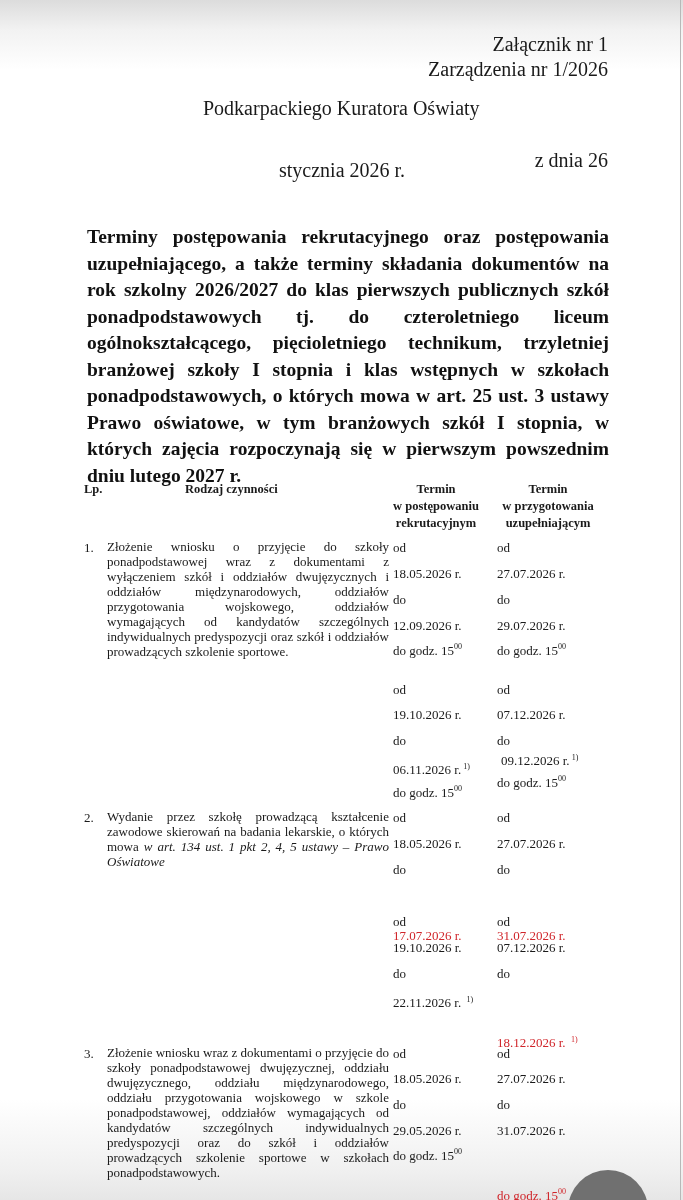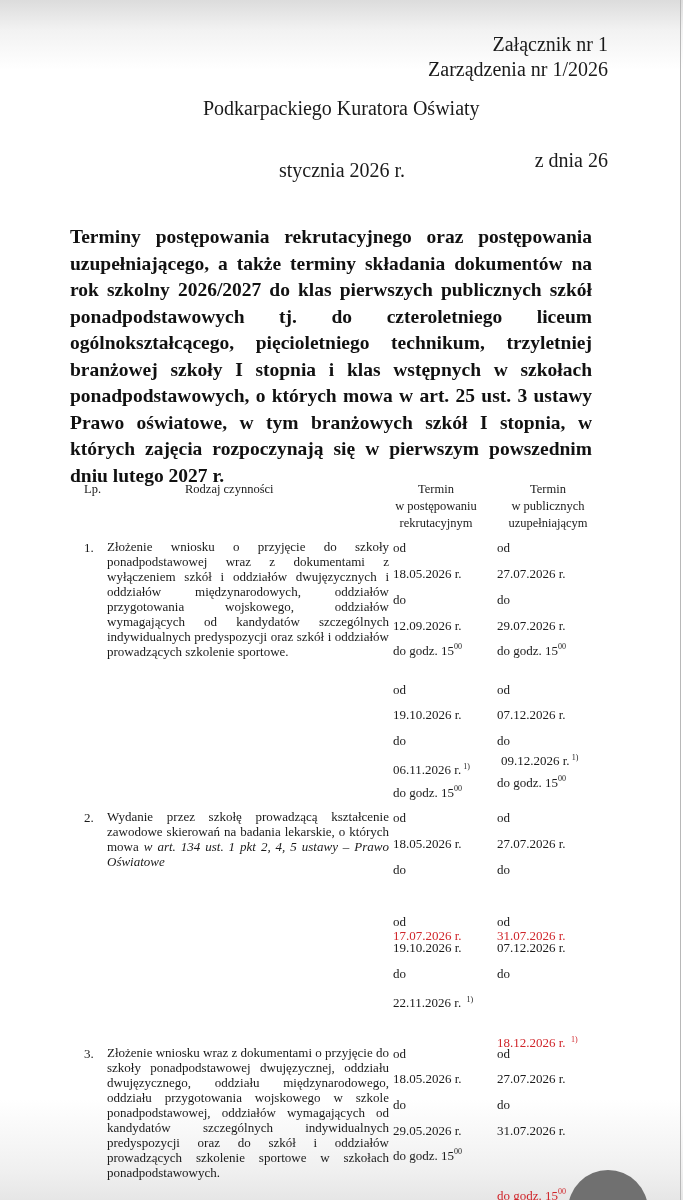--- a/index.html
+++ b/index.html
@@ -6,25 +6,25 @@
     body {
       width: 683px; height: 1200px; overflow: hidden; position: relative;
       background: linear-gradient(to bottom, #dcdcdc 0px, #f2f2f2 30px, #ffffff 70px, #ffffff 1100px, #f0f0f0 1170px, #e6e6e6 1200px);
       font-family: "Liberation Serif", "DejaVu Serif", serif;
       color: #1a1a1a;
     }
     .edge-line { position: absolute; right: 2px; top: 0; width: 1px; height: 1200px; background: #b8b8b8; }
     .hdr { position: absolute; font-size: 20px; line-height: 24px; white-space: nowrap; }
     .hdr-right { right: 75px; text-align: right; margin-top: 15px; }
     .title {
-      position: absolute; left: 70px; top: 224px; width: 522px;
+      position: absolute; left: 87px; top: 224px; width: 522px;
       font-weight: bold; font-size: 19.5px; line-height: 26.5px;
       text-align: justify; text-align-last: left; color: #111;
     }
-    .th { position: absolute; font-weight: normal; font-size: 12.5px; line-height: 17px; text-align: center; white-space: nowrap; }
+    .th { position: absolute; font-weight: bold; font-size: 12.5px; line-height: 17px; text-align: center; white-space: nowrap; }
     .row-num { position: absolute; font-size: 13px; line-height: 17px; }
     .desc {
       position: absolute; left: 107px; width: 282px;
       font-size: 13px; line-height: 15px; text-align: justify;
     }
     .desc .ital { font-style: italic; }
     .cell { position: absolute; font-size: 13px; line-height: 17px; white-space: nowrap; }
     .col1 { left: 393px; }
     .col2 { left: 497px; }
     .red { color: #d0252a; margin-top: 40px; }
@@ -50,21 +50,21 @@
 
 <div class="th" style="left:84px; top:481px;">Lp.</div>
 <div class="th" style="left:185px; top:481px;">Rodzaj czynności</div>
 <div class="th" style="left:380px; top:481px; width:112px;">
   <div>Termin</div>
   <div>w postępowaniu</div>
   <div>rekrutacyjnym</div>
 </div>
 <div class="th" style="left:493px; top:481px; width:110px;">
   <div>Termin</div>
-  <div>w publicznych</div>
+  <div>w przygotowania</div>
   <div>uzupełniającym</div>
 </div>
 
 <div>
   <div class="row-num" style="left:84px; top:539px;">1.</div>
   <div class="desc" style="top:539px;">Złożenie wniosku o przyjęcie do szkoły ponadpodstawowej wraz z dokumentami z wyłączeniem szkół i oddziałów dwujęzycznych i oddziałów międzynarodowych, oddziałów przygotowania wojskowego, oddziałów wymagających od kandydatów szczególnych indywidualnych predyspozycji oraz szkół i oddziałów prowadzących szkolenie sportowe.</div>
 
   <div class="cell col1" style="top:539px;">od</div>
   <div class="cell col1" style="top:565px;">18.05.2026 r.</div>
   <div class="cell col1" style="top:591px;">do</div>

